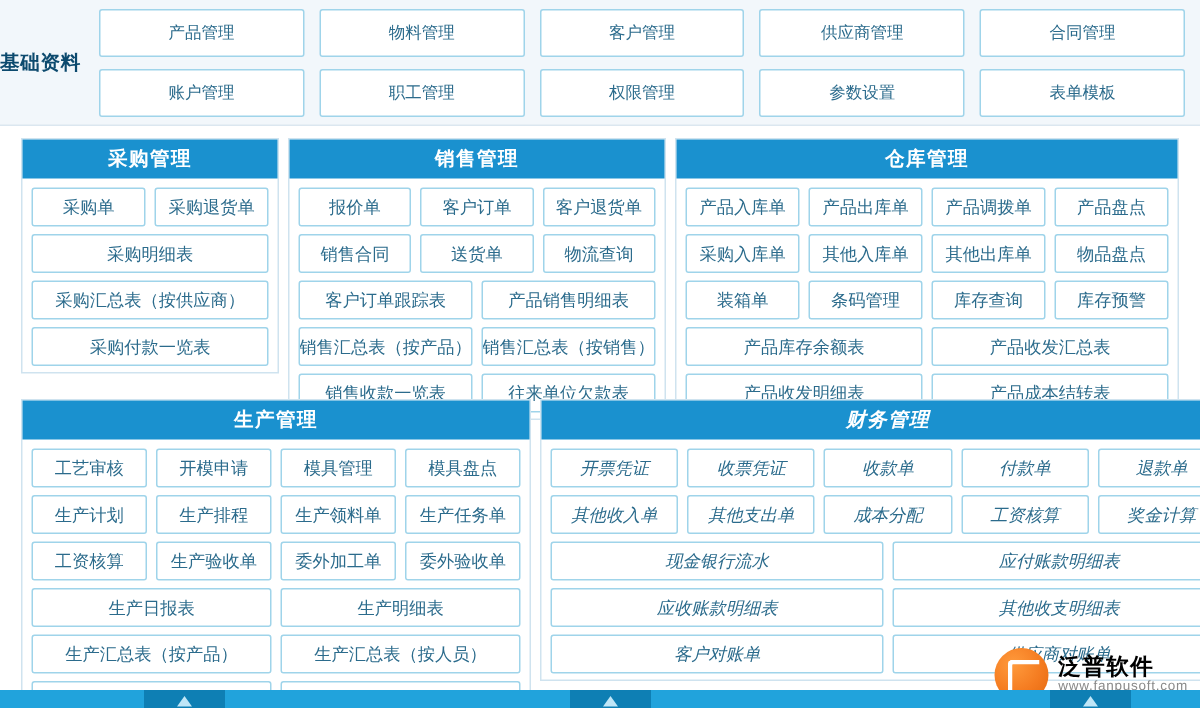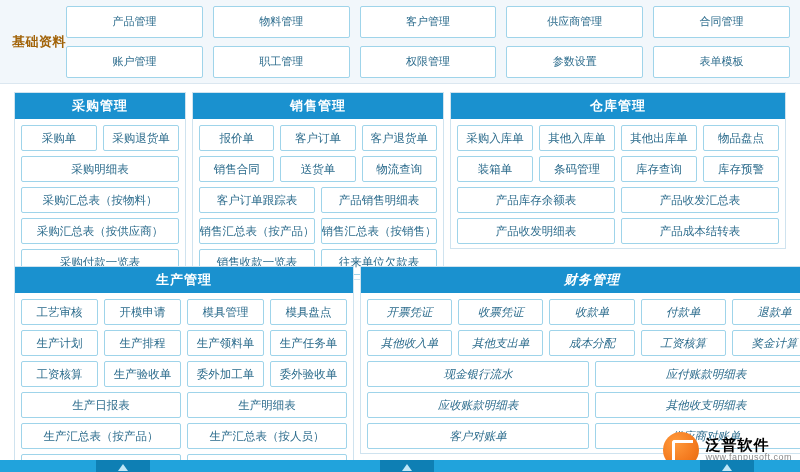--- a/index.html
+++ b/index.html
@@ -22,22 +22,22 @@
     left: 0; top: 0;
     width: 800px; height: 84px;
     background: #f2f7fb;
     border-bottom: 1px solid #dbe7f0;
     display: flex;
     align-items: center;
   }
   .basic-label {
     width: 66px;
     flex: 0 0 66px;
-    text-align: right;
-    color: #a16207;
+    text-align: left;
+    color: #0c4a6e;
     font-size: 13px;
     font-weight: bold;
     letter-spacing: 0.5px;
     line-height: 16px;
   }
   .basic-grid {
     flex: 1 1 auto;
     display: grid;
     grid-template-columns: repeat(5, 1fr);
     grid-auto-rows: 32px;
@@ -196,23 +196,20 @@
     <div class="panel-head">采购管理</div>
     <div class="panel-body">
       <div class="row c2">
         <div class="btn">采购单</div>
         <div class="btn">采购退货单</div>
       </div>
       <div class="row c1">
         <div class="btn">采购明细表</div>
       </div>
       <div class="row c1">
-        <div class="btn">采购汇总表（按物料）</div>
-      </div>
-      <div class="row c1">
         <div class="btn">采购汇总表（按供应商）</div>
       </div>
       <div class="row c1">
         <div class="btn">采购付款一览表</div>
       </div>
     </div>
   </div>
 
   <div class="panel" id="panel-sales">
     <div class="panel-head">销售管理</div>
@@ -238,20 +235,26 @@
       <div class="row c2">
         <div class="btn">销售收款一览表</div>
         <div class="btn">往来单位欠款表</div>
       </div>
     </div>
   </div>
 
   <div class="panel" id="panel-warehouse">
     <div class="panel-head">仓库管理</div>
     <div class="panel-body">
+      <div class="row c4">
+        <div class="btn">产品入库单</div>
+        <div class="btn">产品出库单</div>
+        <div class="btn">产品调拨单</div>
+        <div class="btn">产品盘点</div>
+      </div>
       <div class="row c4">
         <div class="btn">采购入库单</div>
         <div class="btn">其他入库单</div>
         <div class="btn">其他出库单</div>
         <div class="btn">物品盘点</div>
       </div>
       <div class="row c4">
         <div class="btn">装箱单</div>
         <div class="btn">条码管理</div>
         <div class="btn">库存查询</div>

